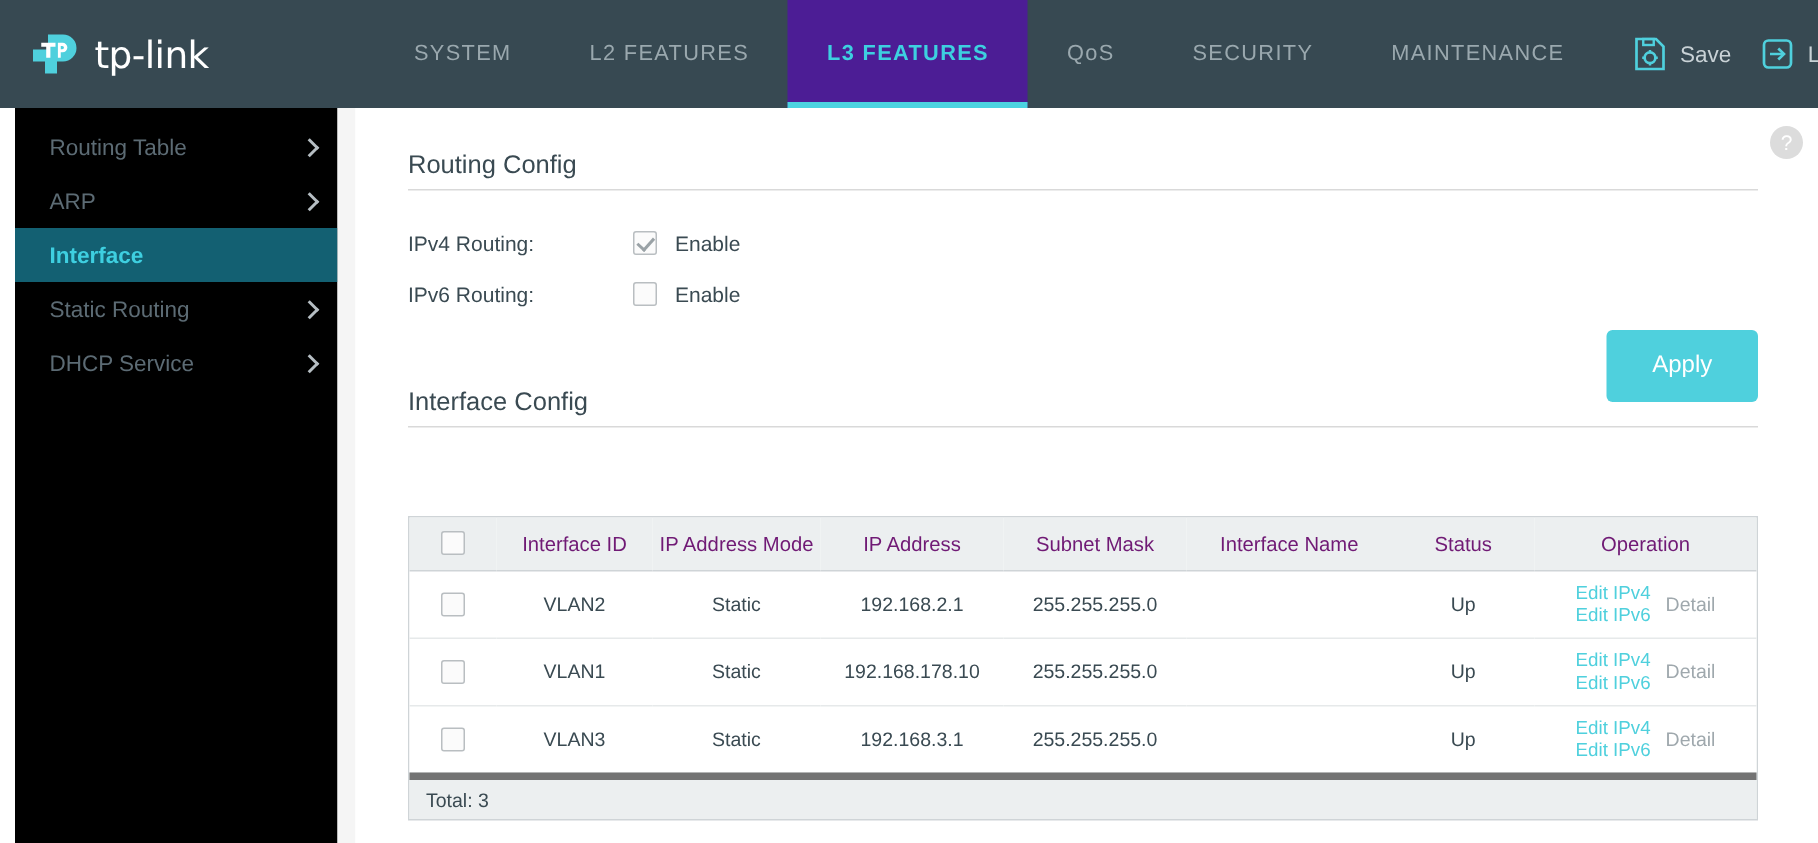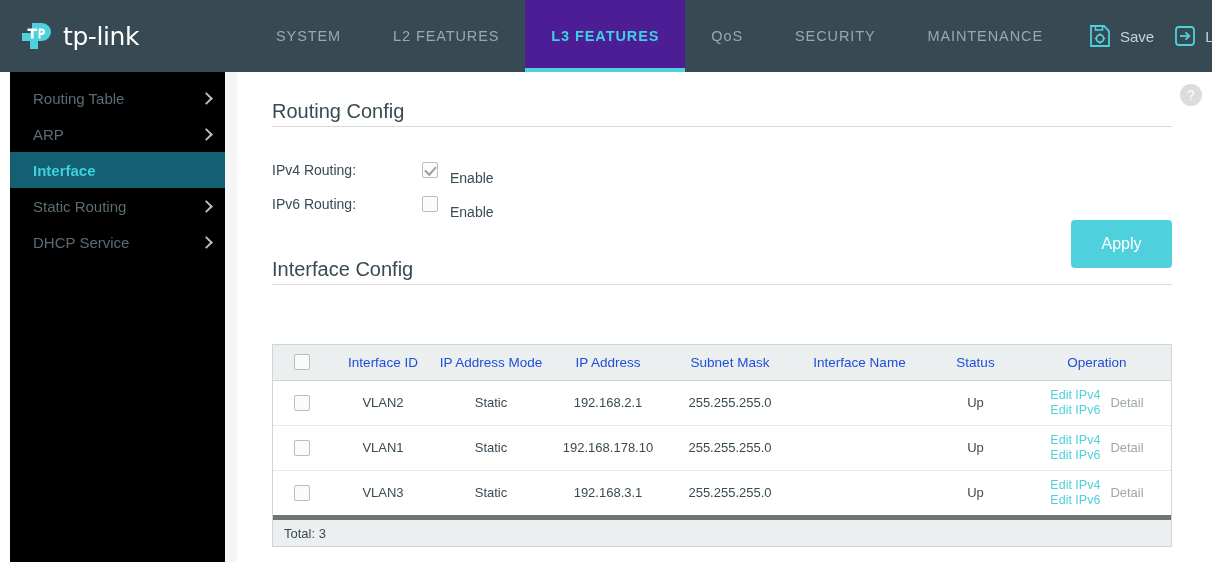--- a/index.html
+++ b/index.html
@@ -152,21 +152,21 @@
     font-size: 14px;
     display: flex;
     align-items: center;
     justify-content: center;
     cursor: pointer;
   }
 
   .section-title {
     position: absolute;
     left: 35px;
-    font-size: 20px;
+    font-size: 17px;
     color: #3a4a52;
     font-weight: 400;
   }
   .section-rule {
     position: absolute;
     left: 35px;
     width: 900px;
     height: 1px;
     background: #d9d9d9;
   }
@@ -191,21 +191,21 @@
   }
   .chk.checked::after {
     content: "";
     position: absolute;
     left: 4px; top: 1px;
     width: 5px; height: 9px;
     border-right: 2px solid #9aa2a6;
     border-bottom: 2px solid #9aa2a6;
     transform: rotate(42deg);
   }
-  .chk-label { margin-left: 12px; margin-top: 16px; }
+  .chk-label { margin-left: 12px; }
 
   .apply-btn {
     position: absolute;
     top: 148px; left: 834px;
     width: 101px; height: 48px;
     background: #4fd0dd;
     color: #ffffff;
     border: none;
     border-radius: 4px;
     font-size: 16px;
@@ -256,21 +256,21 @@
     top: 272px; left: 35px;
     width: 900px;
     border: 1px solid #cfd4d7;
   }
   table { width: 100%; border-collapse: collapse; }
   thead th {
     background: #eceff0;
     height: 35px;
     font-size: 13.5px;
     font-weight: normal;
-    color: #1d4ed8;
+    color: #701a75;
     border-bottom: 1px solid #cfd4d7;
     text-align: center;
   }
   tbody td {
     height: 45px;
     font-size: 13px;
     color: #3a4a52;
     text-align: center;
     border-bottom: 1px solid #e6e9ea;
     background: #ffffff;

